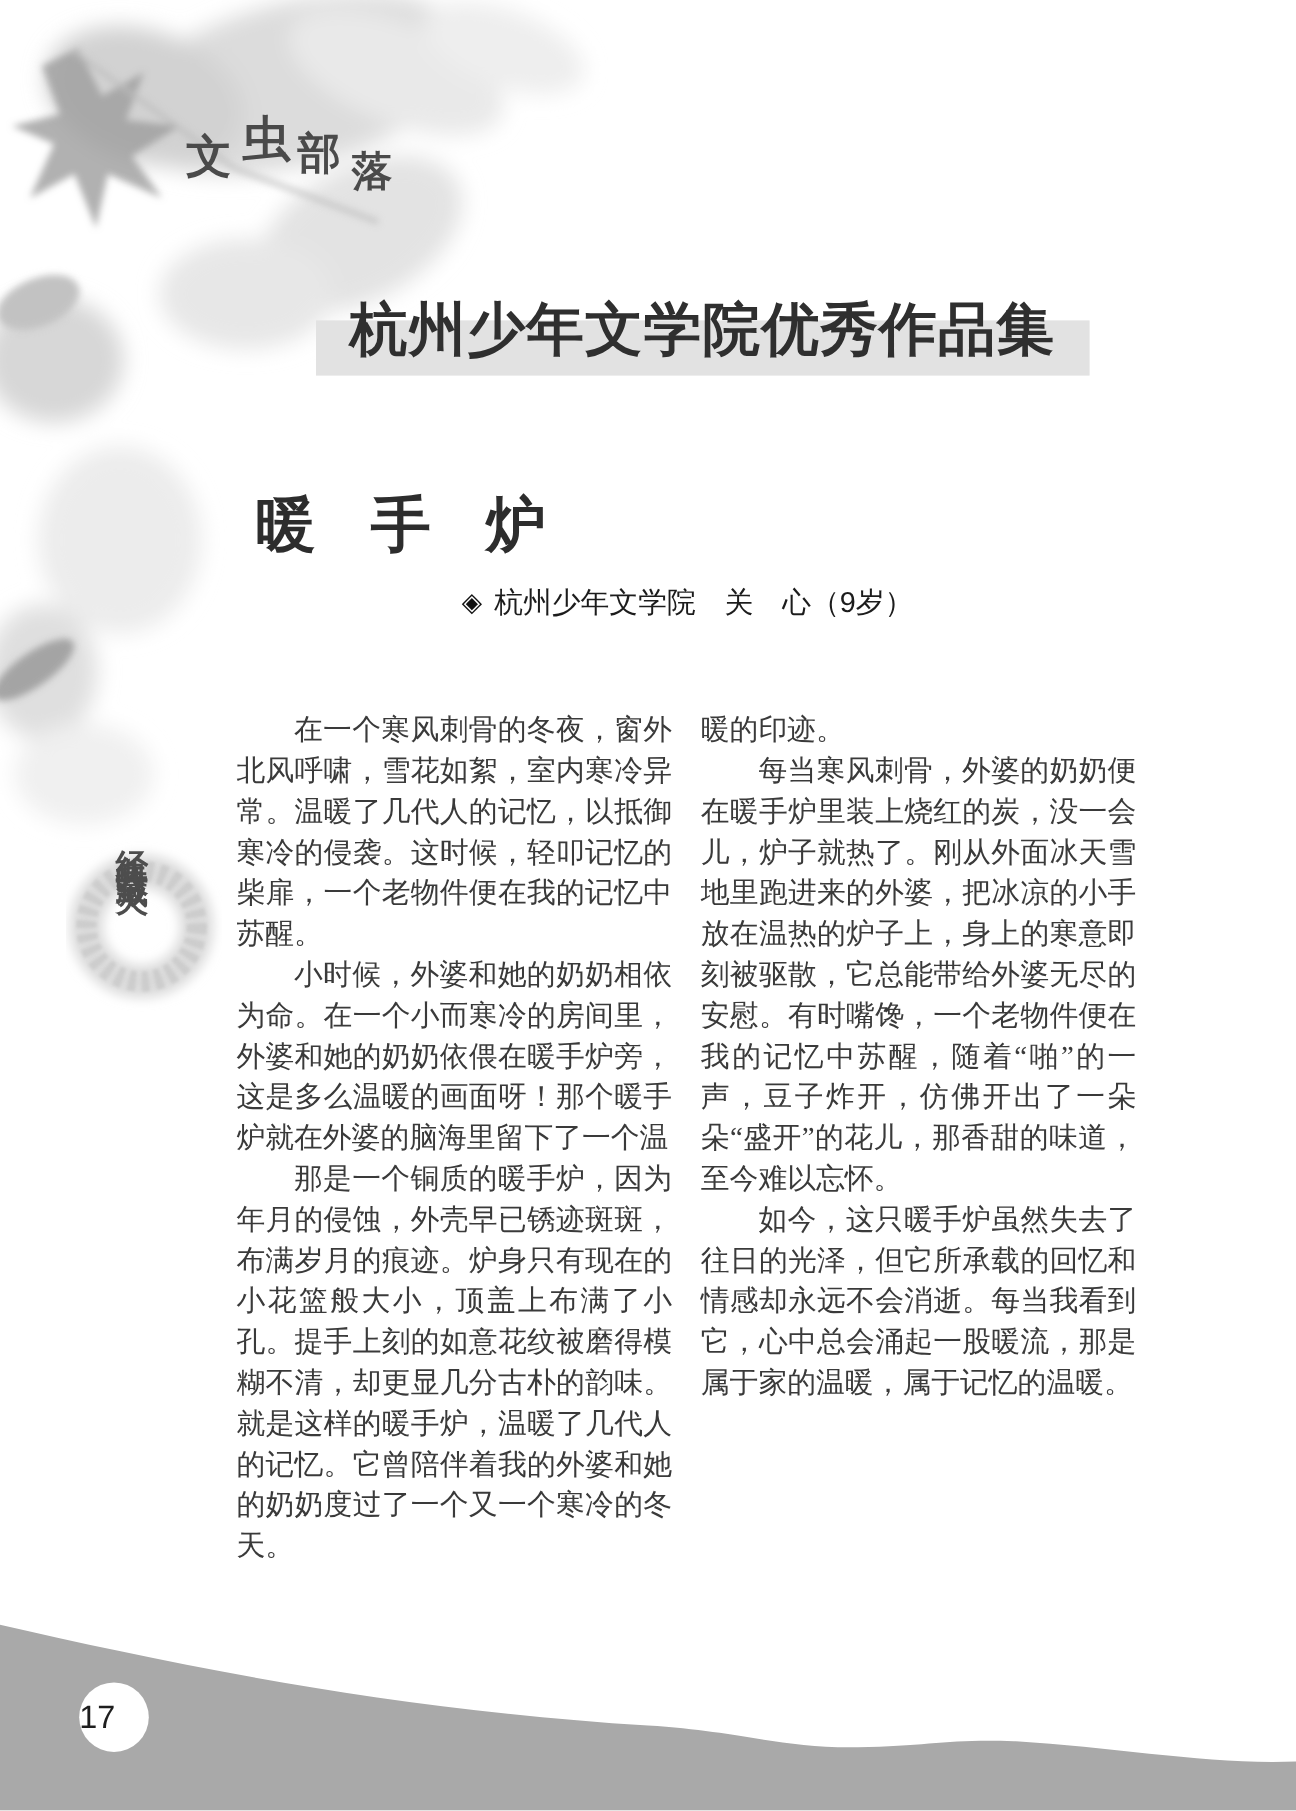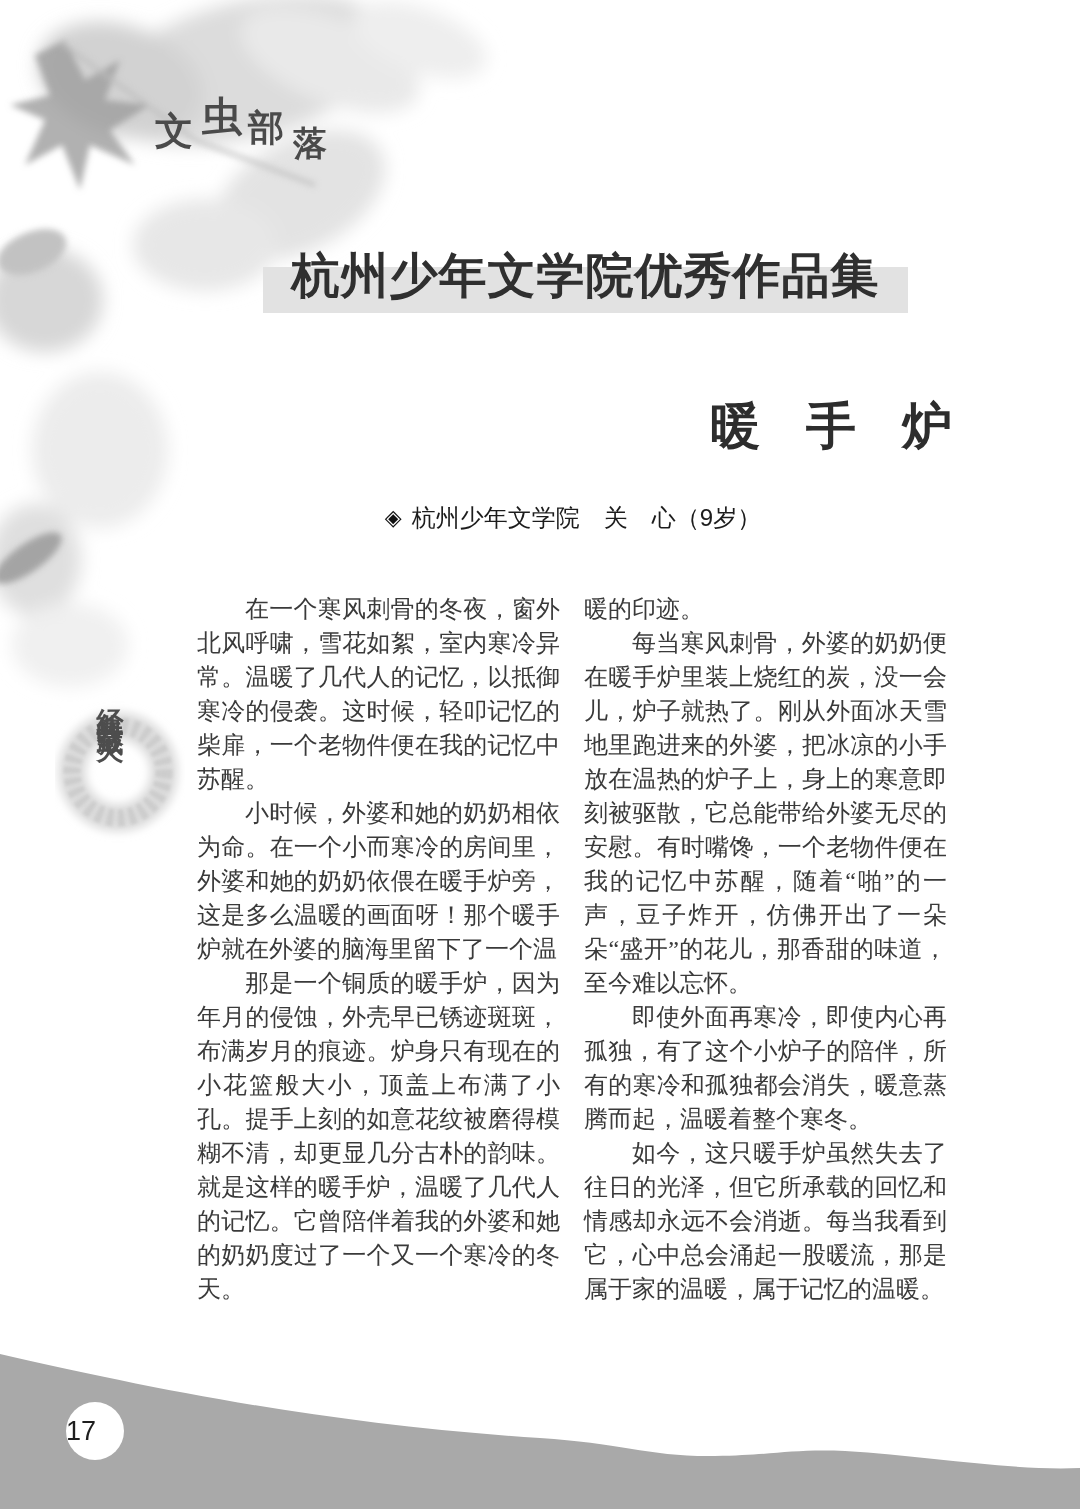--- a/index.html
+++ b/index.html
@@ -23,28 +23,28 @@
   
   .banner{position:absolute;left:263px;top:246px;width:645px;height:70px;}
   .banner .band{position:absolute;left:0;top:21px;width:645px;height:46px;background:#e2e2e2;z-index:0;}
   .banner .series-title{
     position:relative;z-index:1;margin:0;text-align:center;
     font-size:48px;font-weight:bold;color:#2f2f2f;letter-spacing:1px;
     font-family:"Liberation Sans",sans-serif;line-height:60px;
   }
   
   .article-title{
-    position:absolute;left:197px;top:388px;width:752px;margin:5px;
-    text-align:right;font-size:50px;font-weight:bold;color:#2d2d2d;
+    position:absolute;left:197px;top:388px;width:752px;margin:16px;
+    text-align:left;font-size:50px;font-weight:bold;color:#2d2d2d;
     word-spacing:28px;letter-spacing:2px;
     font-family:"Liberation Sans",sans-serif;
   }
   
   .byline{
-    position:absolute;left:197px;top:502px;width:752px;margin:0;
+    position:absolute;left:197px;top:486px;width:752px;margin:0;
     text-align:center;font-size:24px;color:#1c1c1c;
     font-family:"Liberation Sans",sans-serif;
   }
   .byline .bullet{font-size:22px;margin-right:10px;position:relative;top:-1px;color:#111;}
   
   .column{
     position:absolute;top:592px;width:363px;
     font-family:"Liberation Serif","DejaVu Serif",serif;
     font-size:24px;line-height:34px;color:#3a3a3a;
     text-align:justify;
@@ -135,21 +135,20 @@
 
   <div class="column col-left">
     <p>在一个寒风刺骨的冬夜，窗外北风呼啸，雪花如絮，室内寒冷异常。温暖了几代人的记忆，以抵御寒冷的侵袭。这时候，轻叩记忆的柴扉，一个老物件便在我的记忆中苏醒。</p>
     <p>小时候，外婆和她的奶奶相依为命。在一个小而寒冷的房间里，外婆和她的奶奶依偎在暖手炉旁，这是多么温暖的画面呀！那个暖手炉就在外婆的脑海里留下了一个温</p>
     <p>那是一个铜质的暖手炉，因为年月的侵蚀，外壳早已锈迹斑斑，布满岁月的痕迹。炉身只有现在的小花篮般大小，顶盖上布满了小孔。提手上刻的如意花纹被磨得模糊不清，却更显几分古朴的韵味。就是这样的暖手炉，温暖了几代人的记忆。它曾陪伴着我的外婆和她的奶奶度过了一个又一个寒冷的冬天。</p>
   </div>
 
   <div class="column col-right">
     <p class="no-indent">暖的印迹。</p>
     <p>每当寒风刺骨，外婆的奶奶便在暖手炉里装上烧红的炭，没一会儿，炉子就热了。刚从外面冰天雪地里跑进来的外婆，把冰凉的小手放在温热的炉子上，身上的寒意即刻被驱散，它总能带给外婆无尽的安慰。有时嘴馋，一个老物件便在我的记忆中苏醒，随着“啪”的一声，豆子炸开，仿佛开出了一朵朵“盛开”的花儿，那香甜的味道，至今难以忘怀。</p>
-    <p>即使外面再寒冷，即使内心再孤独，有了这个小炉子的陪伴，所有的寒冷和孤独都会消失，暖意蒸腾而起，温暖着整个寒冬。</p>
     <p>如今，这只暖手炉虽然失去了往日的光泽，但它所承载的回忆和情感却永远不会消逝。每当我看到它，心中总会涌起一股暖流，那是属于家的温暖，属于记忆的温暖。</p>
   </div>
 
   <svg class="footer-wave" viewBox="0 1340 1080 169" xmlns="http://www.w3.org/2000/svg" preserveAspectRatio="none">
     <path d="M0,1354 C140,1386 320,1424 540,1438 C620,1443 650,1457 715,1456
              C775,1455 790,1449 845,1451 C930,1456 1010,1471 1080,1468
              L1080,1509 L0,1509 Z" fill="#a9a9a9"></path>
   </svg>
 
   <div class="page-number">

